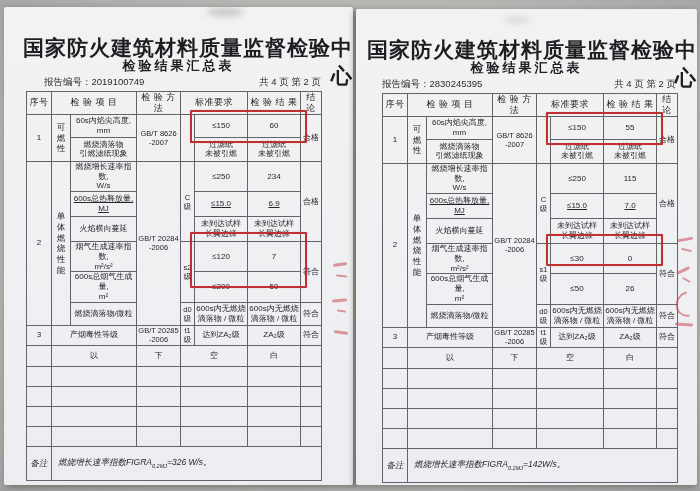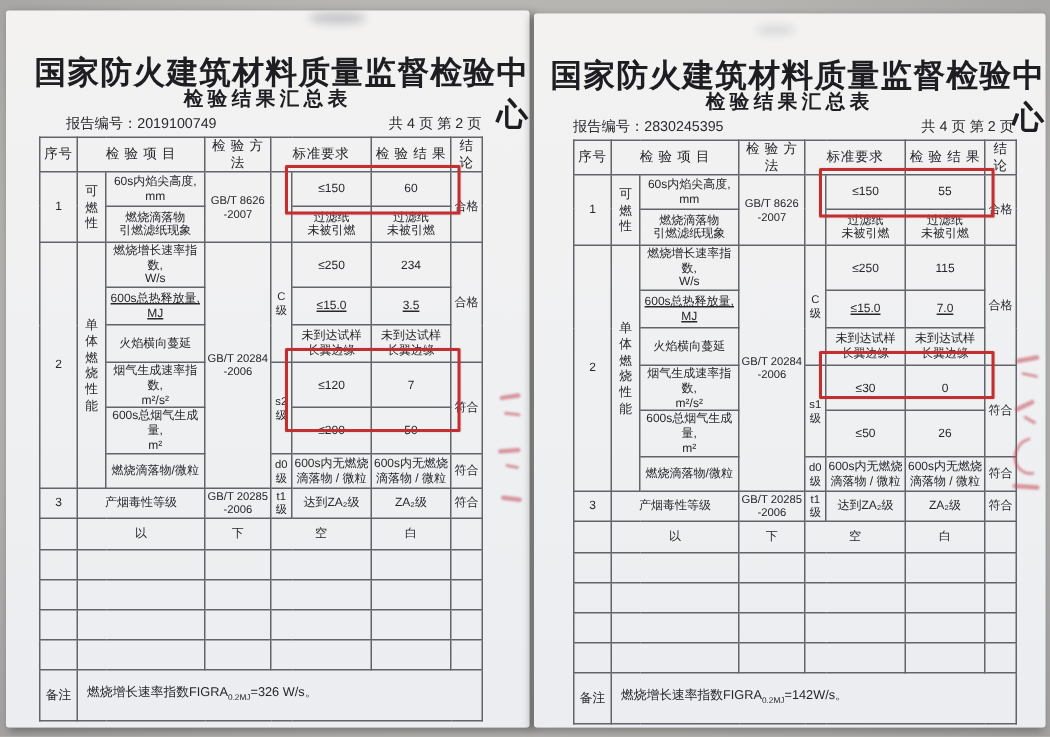--- a/index.html
+++ b/index.html
@@ -28,21 +28,21 @@
   td.item{font-size:8px;}
   td.cat{font-size:8.5px;line-height:1.25;padding:0 3px;word-break:break-all;}
   td.grade{font-size:7.5px;line-height:1.2;}
   td.meth{font-size:7.5px;}
   td.rlabel{font-size:8.5px;}
   td.rtext{text-align:left;padding-left:6px;font-size:8.5px;}
   sub{font-size:5.5px;}
   tr.rh{height:22px;} tr.r0{height:23px;} tr.r1{height:24px;} tr.r2{height:24px;}
   tr.r3{height:25px;text-decoration:underline;} tr.r4{height:25px;} tr.r5{height:24px;} tr.r6{height:23px;}
   tr.r7{height:23px;} tr.r8{height:20px;} tr.r9{height:21px;} tr.re{height:20px;}
-  tr.rm{height:34px;}
+  tr.rm{height:34px;font-style:italic;}
   .redbox{position:absolute;border:2.5px solid #c22f30;border-radius:1px;pointer-events:none;
           box-shadow:0 0 1px rgba(194,47,48,.4);}
   .rb1{left:164px;top:19px;width:113px;height:29px;}
   .rb2l{left:164px;top:141px;width:113px;height:52px;}
   .rb2r{left:164px;top:141px;width:113px;height:28px;}
   .stamp{position:absolute;filter:blur(.6px);opacity:.55;}
   .stroke{position:absolute;background:#c54a58;border-radius:2px;}
   .arc{position:absolute;border:2px solid #c54a58;border-top-color:transparent;
        border-right-color:transparent;border-radius:50%;}
 </style>
@@ -111,21 +111,21 @@
           <td rowspan="3" class="grade">C
 级</td>
           <td>≤250</td>
           <td>234</td>
           <td rowspan="3">合格</td>
         </tr>
         <tr class="r3">
           <td class="item">600s总热释放量,
 MJ</td>
           <td>≤15.0</td>
-          <td>3.5</td>
+          <td>6.9</td>
         </tr>
         <tr class="r4">
           <td class="item">火焰横向蔓延</td>
           <td>未到达试样
 长翼边缘</td>
           <td>未到达试样
 长翼边缘</td>
         </tr>
         <tr class="r5">
           <td class="item">烟气生成速率指数,

